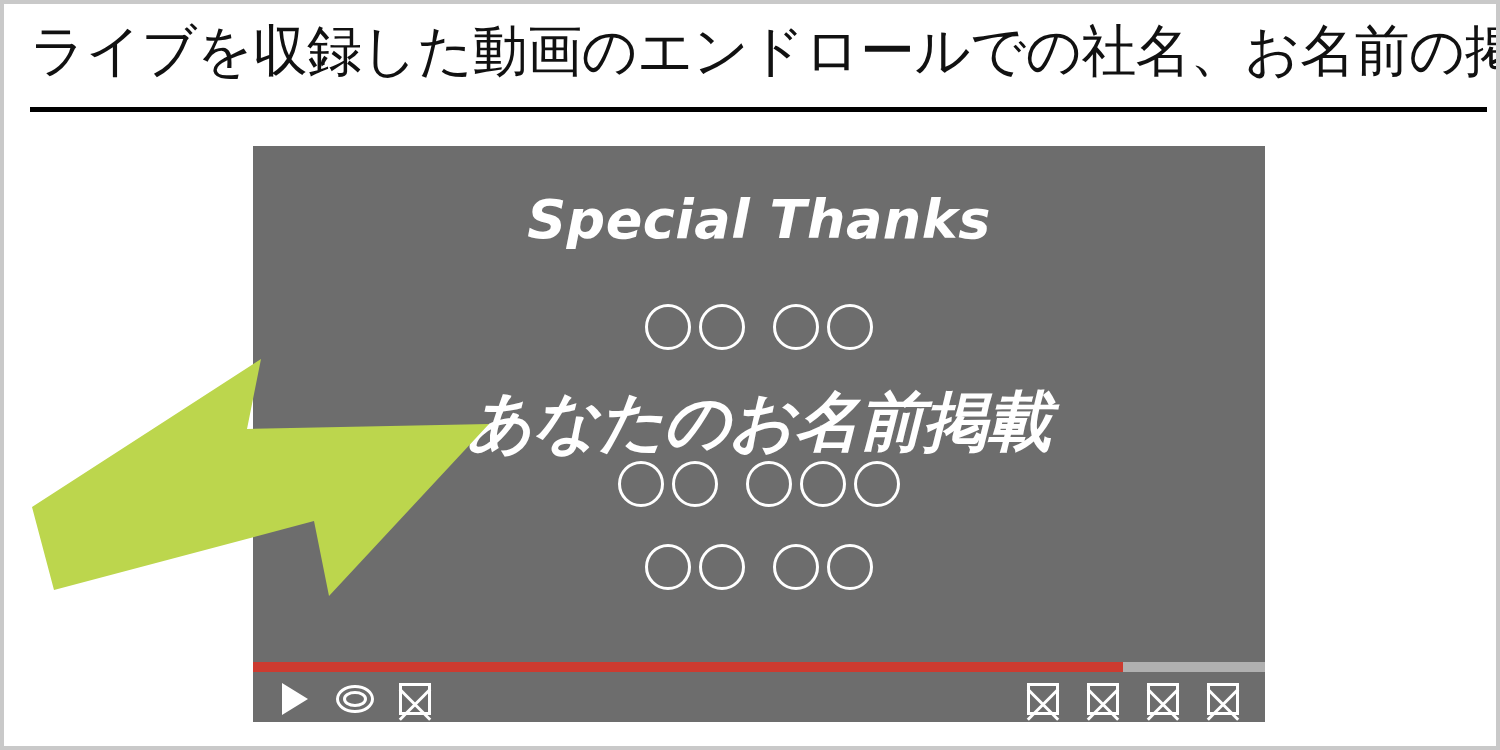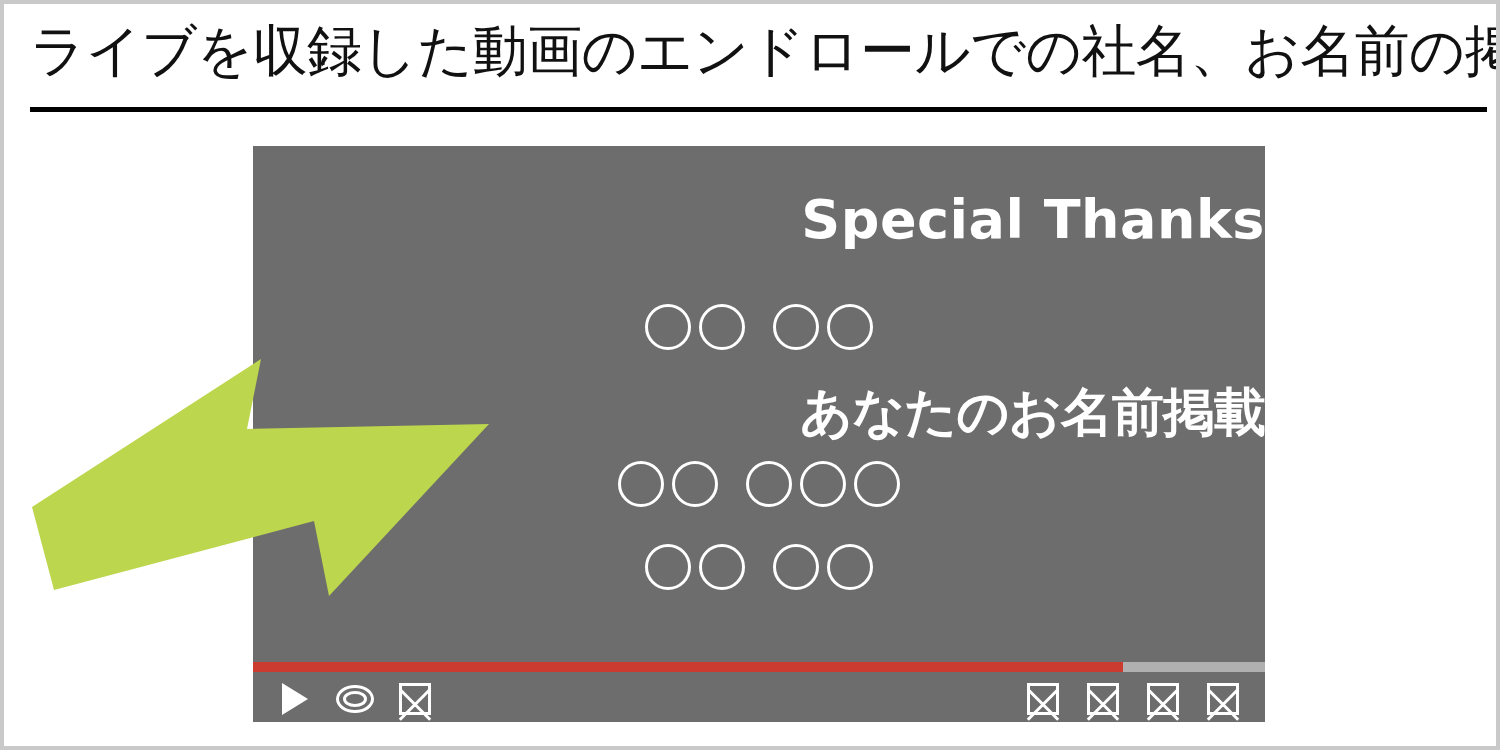--- a/index.html
+++ b/index.html
@@ -55,21 +55,22 @@
     background: #6d6d6d;
     overflow: hidden;
   }
 
   #credits-stage {
     position: absolute;
     left: 0;
     top: 0;
     width: 1012px;
     height: 506px;
-    text-align: right;
+    text-align: center;
+    font-style: italic;
   }
 
   #credits-title {
     position: absolute;
     left: 0;
     top: 42px;
     width: 1012px;
     color: #ffffff;
     font-size: 54px;
     font-weight: bold;
@@ -94,21 +95,21 @@
     border-radius: 50%;
     box-sizing: border-box;
     margin: 0 4px;
   }
 
   #credits-name {
     position: absolute;
     left: 0;
     width: 1012px;
     color: #ffffff;
-    font-size: 52px;
+    font-size: 65px;
     font-weight: bold;
     letter-spacing: -1px;
     font-family: "DejaVu Sans", "Liberation Sans", sans-serif;
   }
 
   
   #control-bar {
     position: absolute;
     left: 0;
     bottom: 0;

